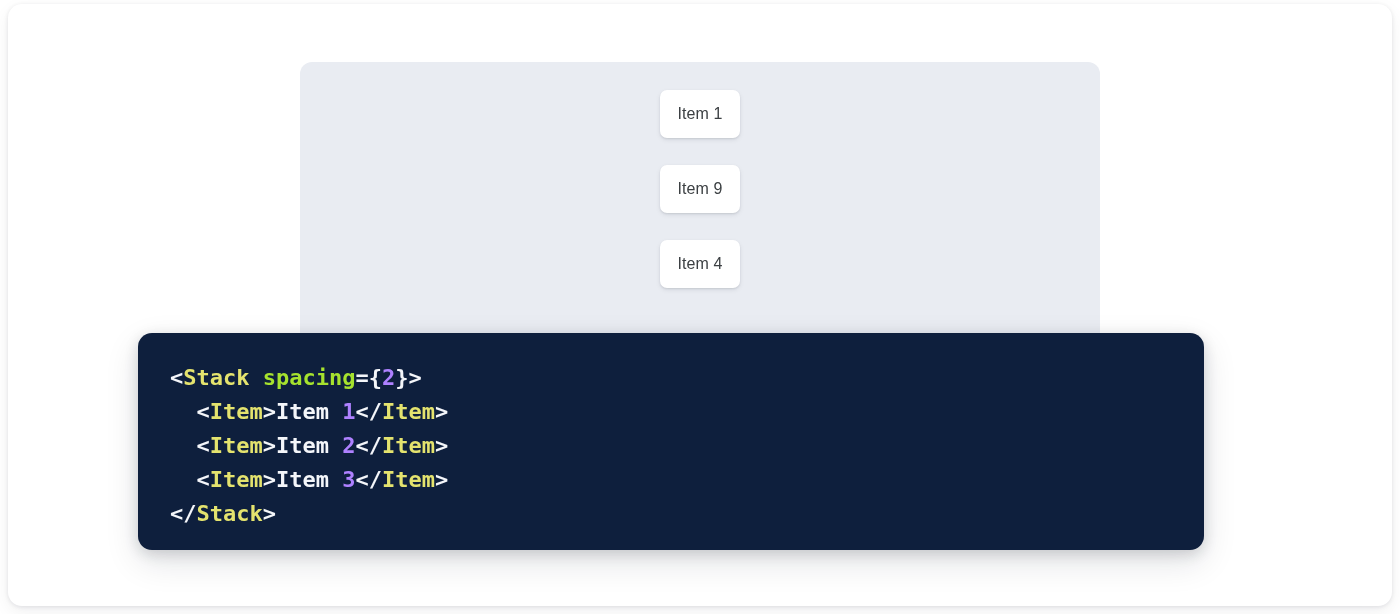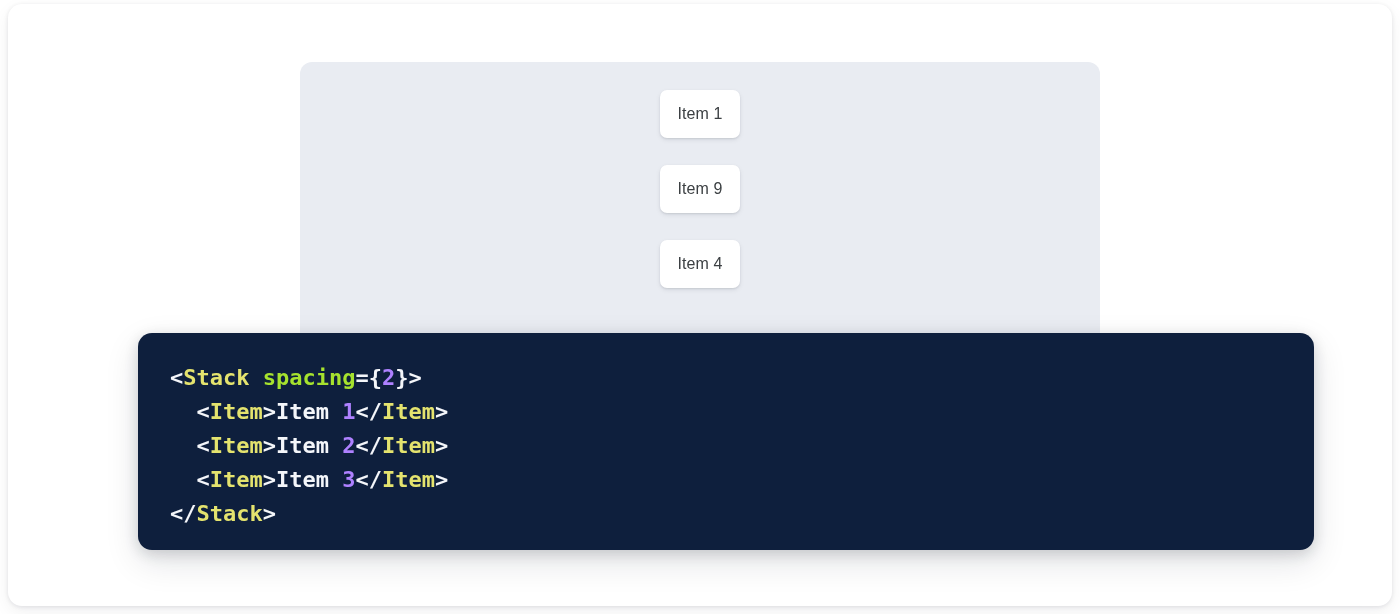--- a/index.html
+++ b/index.html
@@ -65,21 +65,21 @@
     box-shadow: 0 1px 2px rgba(16, 24, 40, 0.10),
                 0 2px 5px rgba(16, 24, 40, 0.08);
     letter-spacing: 0.1px;
   }
 
   
   .code-block {
     position: absolute;
     left: 130px;           
     top: 329px;            
-    width: 1176px;
+    width: 1066px;
     height: 217px;
     background: #0e1f3d;
     border-radius: 14px;
     padding: 28px 32px;
     box-shadow: 0 4px 14px rgba(16, 24, 40, 0.16),
                 0 12px 34px rgba(16, 24, 40, 0.12);
     overflow: hidden;
   }
 
   .code-pre {

